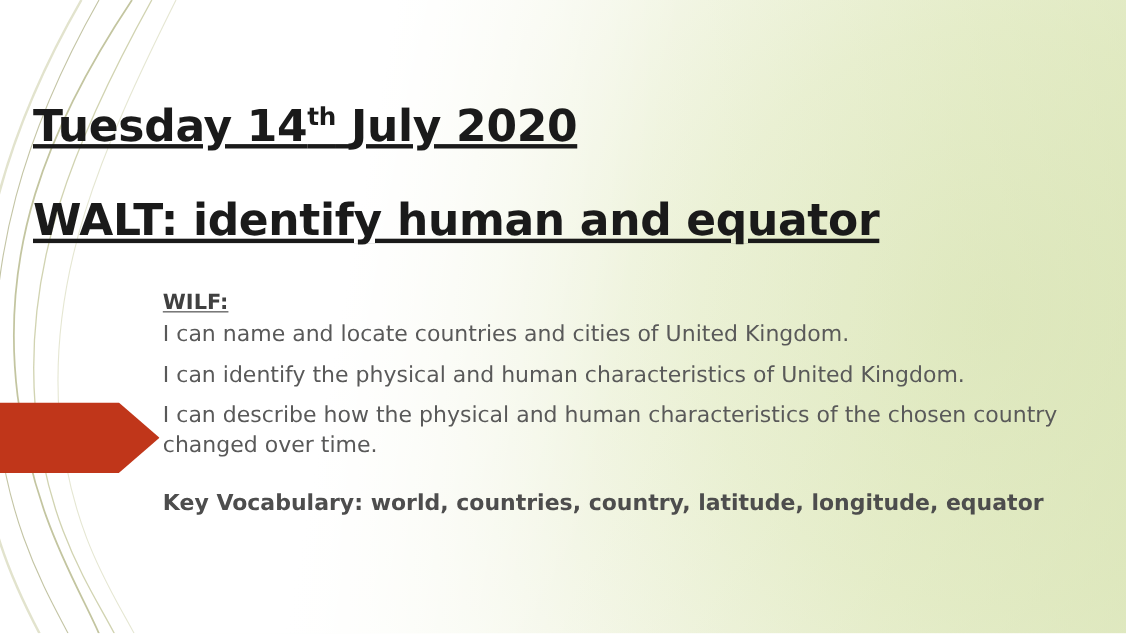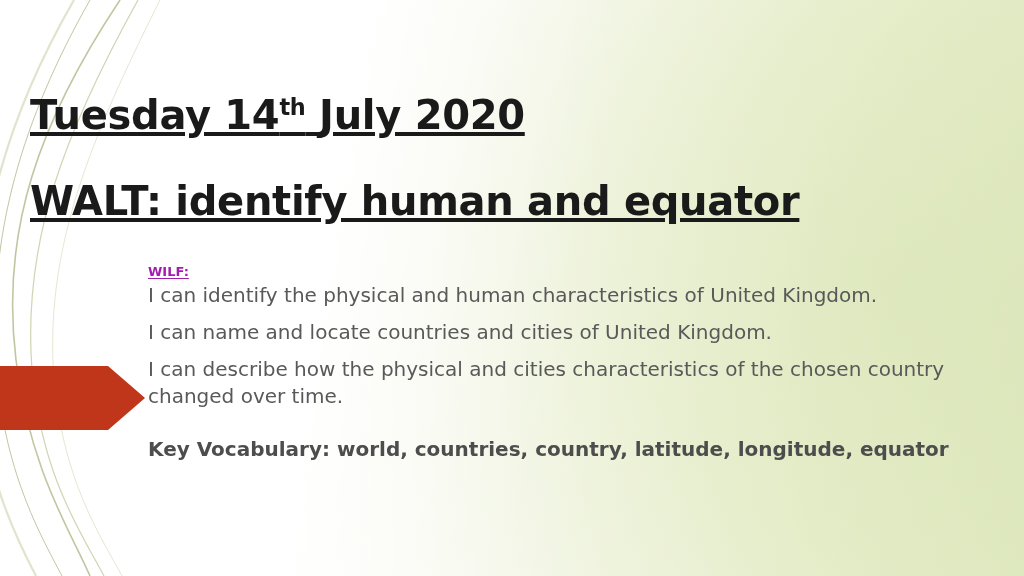--- a/index.html
+++ b/index.html
@@ -83,22 +83,22 @@
   .body-block {
     position: absolute;
     left: 148px;
     top: 264px;
     width: 860px;
     color: #4d4d4d;
   }
   .wilf {
     font-family: "DejaVu Sans", sans-serif;
     font-weight: bold;
-    font-size: 13px;
-    color: #a21caf;
+    font-size: 19px;
+    color: #404040;
     text-decoration: underline;
     text-underline-offset: 2px;
     margin: 0 0 2px 0;
     line-height: 1.25;
   }
   .bullet {
     font-family: "DejaVu Sans", sans-serif;
     font-size: 20px;
     line-height: 1.35;
     color: #595959;
@@ -140,19 +140,19 @@
     <div class="title-line">
       <span class="u"><span>Tuesday 14</span><sup>th</sup> <span>July 2020</span></span>
     </div>
     <div class="title-line">
       <span class="u">WALT: identify human and equator</span>
     </div>
   </div>
 
   <div class="body-block">
     <p class="wilf">WILF:</p>
+    <p class="bullet">I can name and locate countries and cities of United Kingdom.</p>
     <p class="bullet">I can identify the physical and human characteristics of United Kingdom.</p>
-    <p class="bullet">I can name and locate countries and cities of United Kingdom.</p>
-    <p class="bullet tight">I can describe how the physical and cities characteristics of the chosen country changed over time.</p>
+    <p class="bullet tight">I can describe how the physical and human characteristics of the chosen country changed over time.</p>
     <p class="keyvocab">Key Vocabulary: world, countries, country, latitude, longitude, equator</p>
   </div>
 
 </div>
 
 </body></html>

